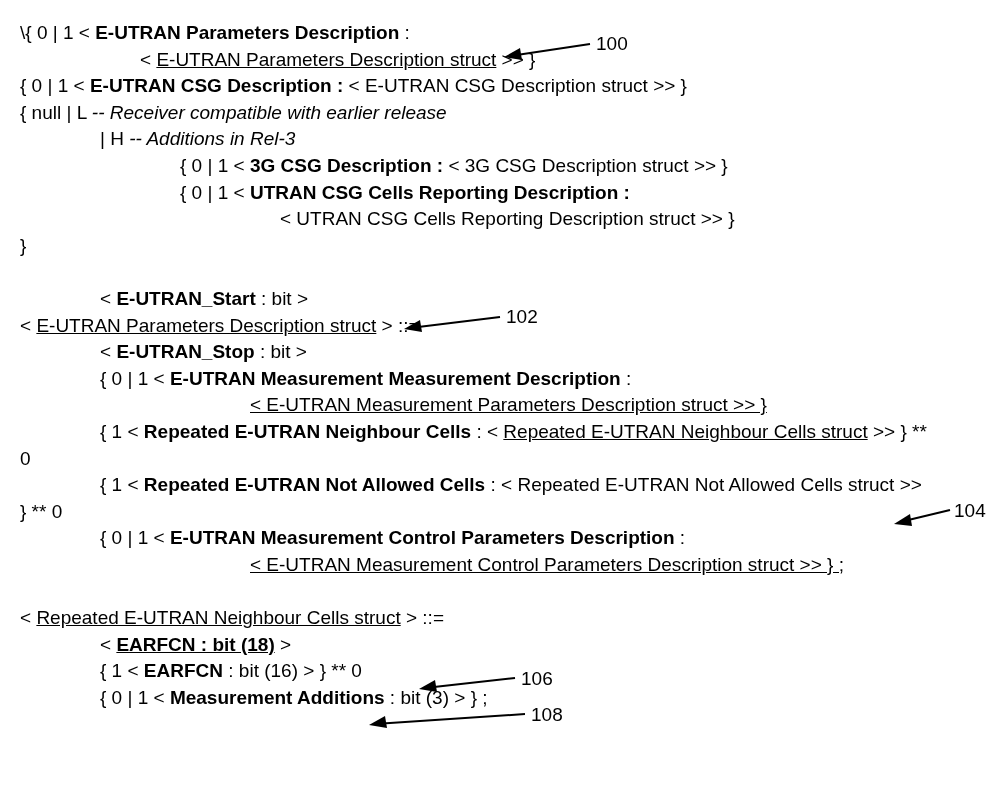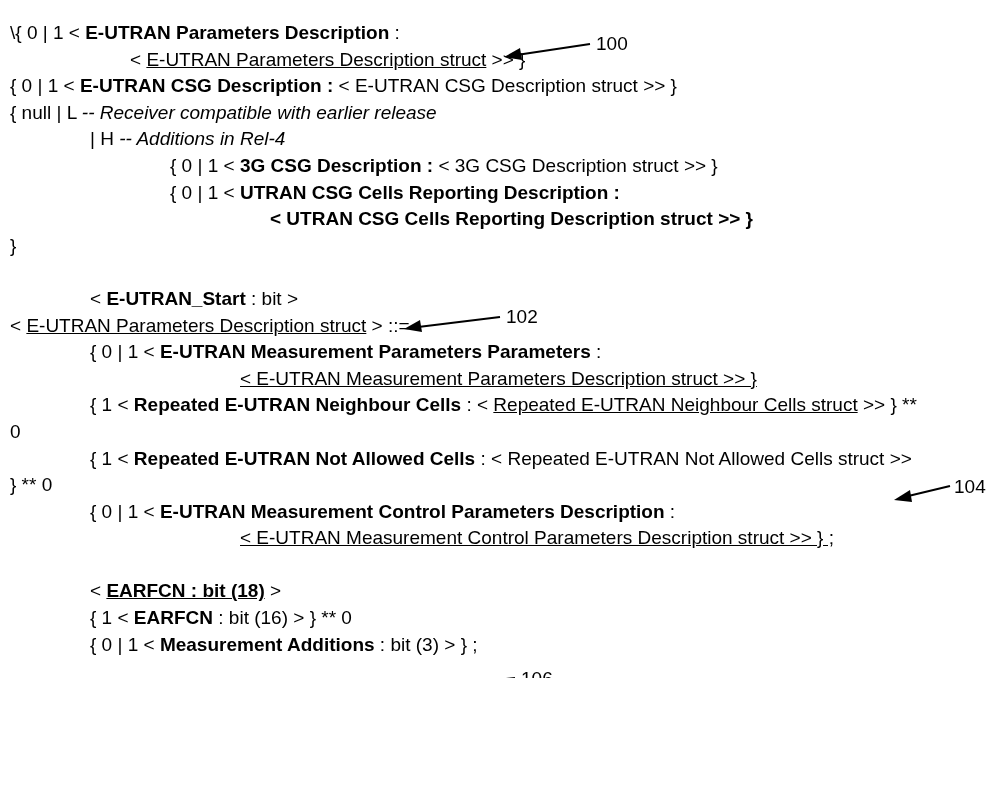--- a/index.html
+++ b/index.html
@@ -9,29 +9,29 @@
     color: #000;
     background: #fff;
     margin: 0;
     padding: 20px 10px;
     white-space: nowrap;
   }
   .container {
     position: relative;
     width: 980px;
   }
-  .line { display: block; }
+  .line { display: block; margin-left: 10px; }
   .b { font-weight: 700; }
   .i { font-style: italic; text-align: right; }
   .u { text-decoration: underline; }
   .pad1 { padding-left: 80px; }
   .pad2 { padding-left: 120px; }
   .pad3 { padding-left: 160px; }
   .pad4 { padding-left: 230px; text-decoration: underline; }
-  .pad5 { padding-left: 260px; font-weight: bold; }
+  .pad5 { padding-left: 260px; }
   .arrow {
     position: absolute;
     pointer-events: none;
   }
   .arrow svg { overflow: visible; }
   .callout {
     font-size: 19px;
     fill: #000;
   }
 </style>
@@ -48,21 +48,21 @@
       <text class="callout" x="96" y="16">100</text>
     </svg>
   </div>
   <div class="arrow" style="left:390px; top:288px;">
     <svg width="160" height="30">
       <line x1="10" y1="20" x2="100" y2="9" stroke="black" stroke-width="2"></line>
       <polygon points="4,21 20,12 22,24" fill="black"></polygon>
       <text class="callout" x="106" y="15">102</text>
     </svg>
   </div>
-  <div class="arrow" style="left:860px; top:458px;text-align:right;">
+  <div class="arrow" style="left:860px; top:482px;text-align:right;">
     <svg width="120" height="30">
       <line x1="30" y1="20" x2="80" y2="8" stroke="black" stroke-width="2"></line>
       <polygon points="24,22 40,12 42,24" fill="black"></polygon>
       <text class="callout" x="84" y="15">104</text>
     </svg>
   </div>
   <div class="arrow" style="left:405px; top:650px;">
     <svg width="160" height="30">
       <line x1="10" y1="18" x2="100" y2="8" stroke="black" stroke-width="2"></line>
       <polygon points="4,19 20,10 22,22" fill="black"></polygon>
@@ -84,21 +84,21 @@
   <span class="line pad2">
     <span>&lt; </span><span class="u">E-UTRAN Parameters Description struct</span><span> &gt;&gt; }</span>
   </span>
   <span class="line">
     <span>{ 0 | 1    &lt; </span><span class="b">E-UTRAN CSG Description :</span><span> &lt; E-UTRAN CSG Description struct &gt;&gt; }</span>
   </span>
   <span class="line">
     <span>{          null | L   </span><span class="i">-- Receiver compatible with earlier release</span>
   </span>
   <span class="line pad1">
-    <span>| H                               </span><span class="i">-- Additions in Rel-4</span>
+    <span>| H                               </span><span class="i">-- Additions in Rel-3</span>
   </span>
   <span class="line pad3">
     <span>{ 0 | 1    &lt; </span><span class="b">3G CSG Description :</span><span> &lt; 3G CSG Description struct &gt;&gt; }</span>
   </span>
   <span class="line pad3">
     <span>{ 0 | 1    &lt; </span><span class="b">UTRAN CSG Cells Reporting Description :</span>
   </span>
   <span class="line pad5">
     <span>&lt; UTRAN CSG Cells Reporting Description struct &gt;&gt; }</span>
   </span>
@@ -106,21 +106,24 @@
     <span>}</span>
   </span>
   <br>
   <span class="line pad1">
     <span>&lt; </span><span class="b">E-UTRAN_Start</span><span> : bit &gt;</span>
   </span>
   <span class="line">
     <span>&lt; </span><span class="u">E-UTRAN Parameters Description struct</span><span> &gt; ::=</span>
   </span>
   <span class="line pad1">
-    <span>{ 0 | 1    &lt; </span><span class="b">E-UTRAN Measurement Parameters Parameters</span><span> :</span>
+    <span>&lt; </span><span class="b">E-UTRAN_Stop</span><span> : bit &gt;</span>
+  </span>
+  <span class="line pad1">
+    <span>{ 0 | 1    &lt; </span><span class="b">E-UTRAN Measurement Measurement Description</span><span> :</span>
   </span>
   <span class="line pad4">
     <span>&lt; E-UTRAN Measurement Parameters Description struct &gt;&gt; }</span>
   </span>
   <span class="line pad1">
     <span>{ 1 &lt; </span><span class="b">Repeated E-UTRAN Neighbour Cells</span><span> : &lt; </span><span class="u">Repeated E-UTRAN Neighbour Cells struct</span><span> &gt;&gt; } **</span>
   </span>
   <span class="line">
     <span>0</span>
   </span>
@@ -130,20 +133,23 @@
   <span class="line">
     <span>} ** 0</span>
   </span>
   <span class="line pad1">
     <span>{ 0 | 1    &lt; </span><span class="b">E-UTRAN Measurement Control Parameters Description</span><span> :</span>
   </span>
   <span class="line pad4">
     <span>&lt; E-UTRAN Measurement Control Parameters Description struct &gt;&gt; } ;</span>
   </span>
   <br>
+  <span class="line">
+    <span>&lt; </span><span class="u">Repeated E-UTRAN Neighbour Cells struct</span><span> &gt; ::=</span>
+  </span>
   <span class="line pad1">
     <span>&lt; </span><span class="b u">EARFCN : bit (18)</span><span> &gt;</span>
   </span>
   <span class="line pad1">
     <span>{ 1 &lt; </span><span class="b">EARFCN</span><span> : bit (16) &gt; } ** 0</span>
   </span>
   <span class="line pad1">
     <span>{ 0 | 1 &lt; </span><span class="b">Measurement Additions</span><span> : bit (3) &gt; } ;</span>
   </span>
 

